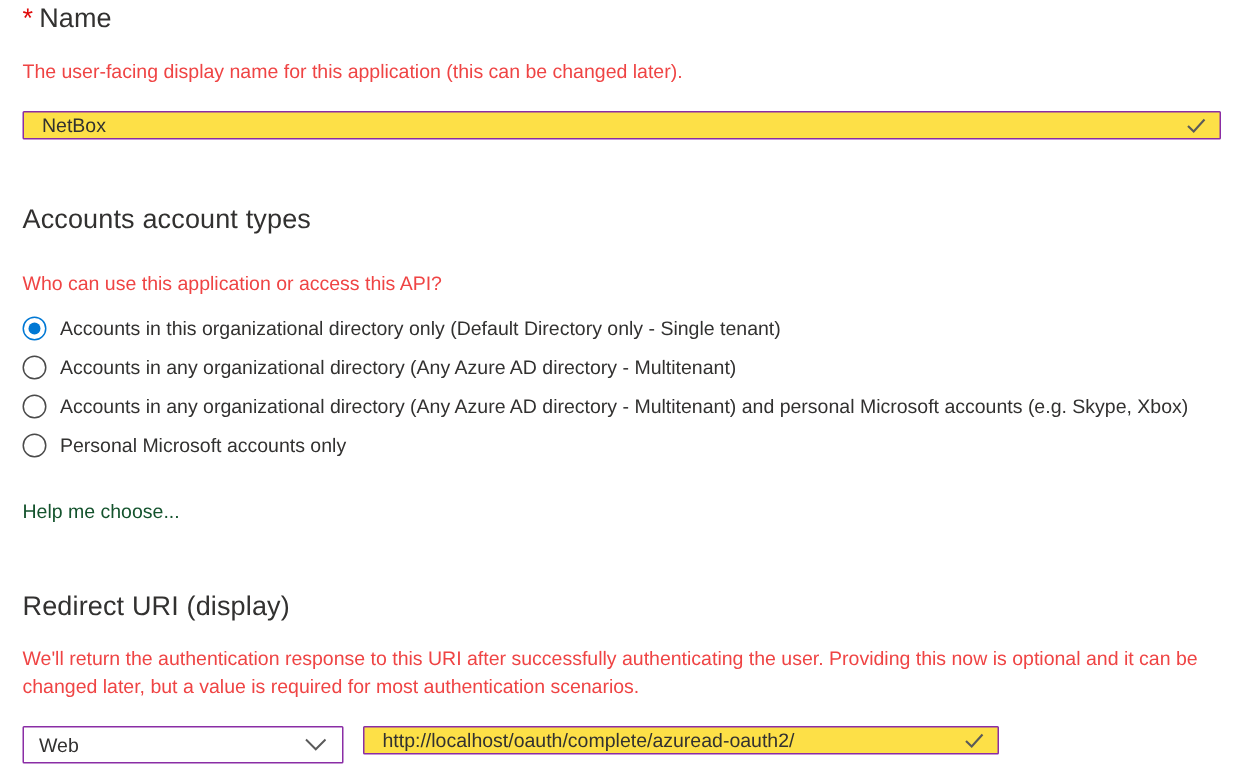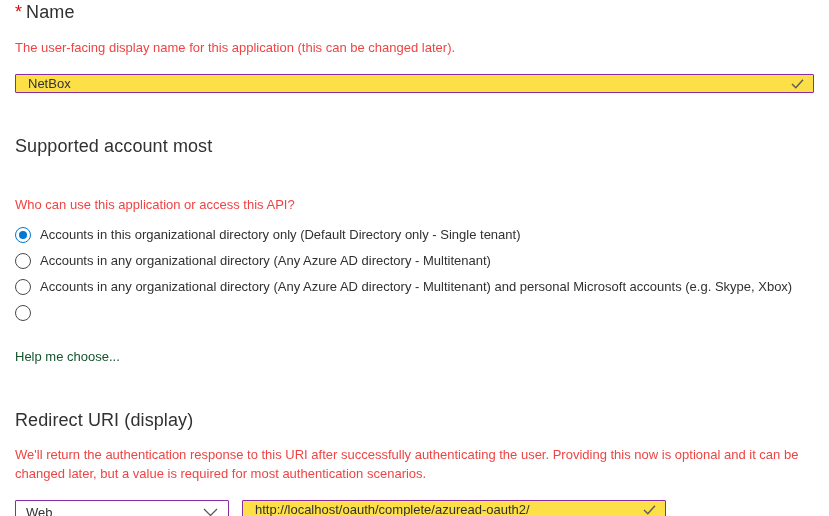--- a/index.html
+++ b/index.html
@@ -49,21 +49,21 @@
   }
   .check-icon {
     position: absolute;
     right: 9px;
     top: 50%;
     transform: translateY(-50%);
     display: flex;
   }
   
   #sat-title { margin-top: 43px; }
-  #sat-question { margin-top: 38px; }
+  #sat-question { margin-top: 22px; }
   .radio-list { margin-top: 13px; }
   .radio-row {
     display: flex;
     align-items: flex-start;
     height: 26px;
     cursor: pointer;
   }
   .radio-circle {
     width: 16px;
     height: 16px;
@@ -127,39 +127,40 @@
 <div class="field-wrap">
   <input type="text" value="NetBox" style="">
   <span class="check-icon">
     <svg width="13" height="11" viewBox="0 0 13 11">
         <polyline points="1,5.5 4.8,9.2 12,1.2" fill="none" stroke="#5a5a5a" stroke-width="1.4"></polyline>
       </svg>
   </span>
 </div>
 
 
-<h2 class="section-title" id="sat-title">Supported account most</h2>
+<h2 class="section-title" id="sat-title">Accounts account types</h2>
 
 <p class="desc" id="sat-question">Who can use this application or access this API?</p>
 
 <div class="radio-list">
   <div class="radio-row">
     <span class="radio-circle selected"></span>
     <span class="radio-label">Accounts in this organizational directory only (Default Directory only - Single tenant)</span>
   </div>
   <div class="radio-row">
     <span class="radio-circle"></span>
     <span class="radio-label">Accounts in any organizational directory (Any Azure AD directory - Multitenant)</span>
   </div>
   <div class="radio-row">
     <span class="radio-circle"></span>
     <span class="radio-label">Accounts in any organizational directory (Any Azure AD directory - Multitenant) and personal Microsoft accounts (e.g. Skype, Xbox)</span>
   </div>
   <div class="radio-row">
     <span class="radio-circle"></span>
+    <span class="radio-label">Personal Microsoft accounts only</span>
   </div>
 </div>
 
 <a id="help-link">Help me choose...</a>
 
 
 <h2 class="section-title" id="ruri-title">Redirect URI (display)</h2>
 
 <p class="desc" id="ruri-desc">We'll return the authentication response to this URI after successfully authenticating the user. Providing this now is optional and it can be changed later, but a value is required for most authentication scenarios.</p>
 

